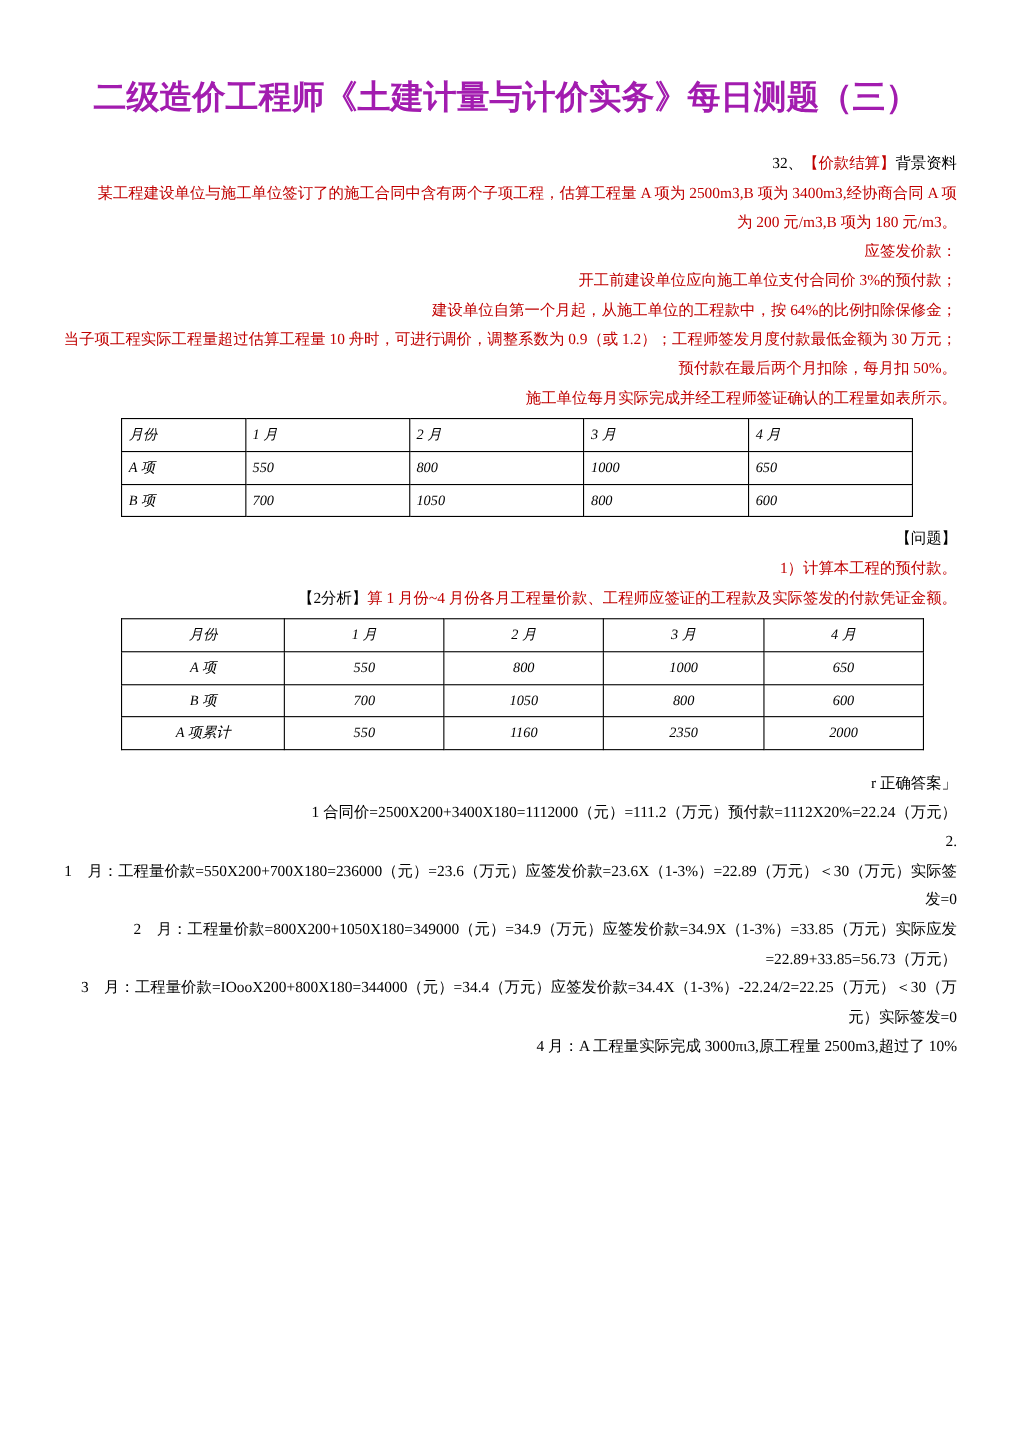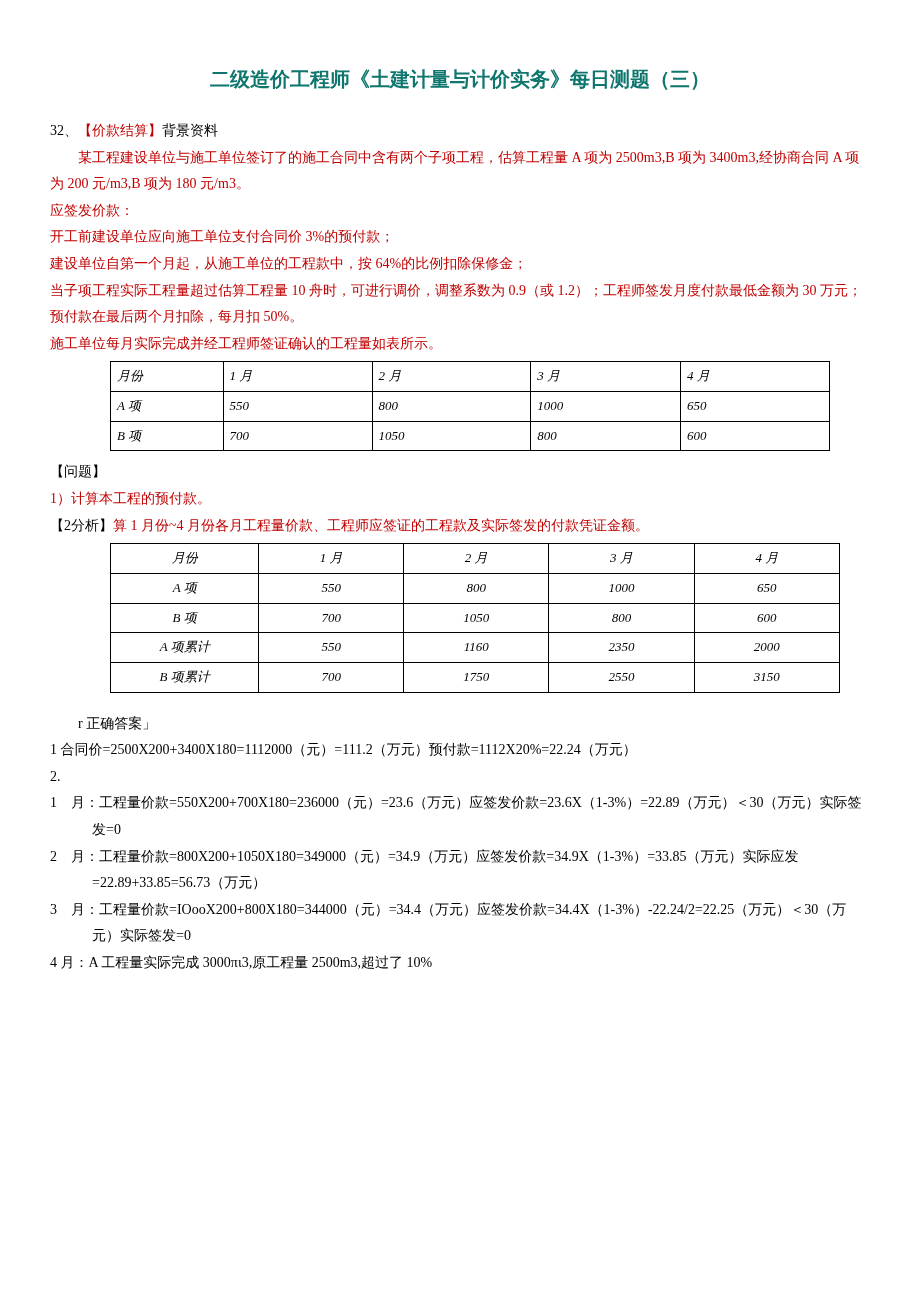--- a/index.html
+++ b/index.html
@@ -8,22 +8,22 @@
     color: #000;
     background: #fff;
     margin: 0;
     padding: 60px 50px;
     width: 920px;
     box-sizing: border-box;
     line-height: 1.9;
   }
   .title {
     text-align: center;
-    color: #0f766e;
-    font-size: 20px;
+    color: #a21caf;
+    font-size: 30px;
     font-weight: bold;
     margin-bottom: 20px;
   }
   .red { color: #c00000; }
   .black { color: #000; }
   .indent { text-indent: 2em; }
   table {
     border-collapse: collapse;
     margin: 4px 0 8px 0;
     font-style: italic;
@@ -50,21 +50,21 @@
     height: 20px;
   }
   table.t2 tr.tall td {
     height: 90px;
     text-align: left;
     vertical-align: middle;
     padding: 10px;
   }
   .hang { padding-left: 3em; text-indent: -3em; margin-left: 0; }
   .section-label { margin-top: 18px; }
-  p { margin: 0; }
+  p { margin: 0; text-align: right; }
 </style>
 </head>
 <body>
 
 <div class="title">二级造价工程师《土建计量与计价实务》每日测题（三）</div>
 
 <p class="black">
   <span>32、</span><span class="red">【价款结算】</span><span>背景资料</span>
 </p>
 
@@ -130,27 +130,20 @@
     <td>800</td>
     <td>600</td>
   </tr>
   <tr>
     <td>A 项累计</td>
     <td>550</td>
     <td>1160</td>
     <td>2350</td>
     <td>2000</td>
   </tr>
-  <tr>
-    <td>B 项累计</td>
-    <td>700</td>
-    <td>1750</td>
-    <td>2550</td>
-    <td>3150</td>
-  </tr>
 </tbody>
   </table>
 
 <p class="black indent section-label">r 正确答案」</p>
 <p class="black">1 合同价=2500X200+3400X180=1112000（元）=111.2（万元）预付款=1112X20%=22.24（万元）</p>
 <p class="black">2.</p>
 <p class="black hang">1　月：工程量价款=550X200+700X180=236000（元）=23.6（万元）应签发价款=23.6X（1-3%）=22.89（万元）＜30（万元）实际签发=0</p>
 <p class="black hang">2　月：工程量价款=800X200+1050X180=349000（元）=34.9（万元）应签发价款=34.9X（1-3%）=33.85（万元）实际应发=22.89+33.85=56.73（万元）</p>
 <p class="black hang">3　月：工程量价款=IOooX200+800X180=344000（元）=34.4（万元）应签发价款=34.4X（1-3%）-22.24/2=22.25（万元）＜30（万元）实际签发=0</p>
 <p class="black">4 月：A 工程量实际完成 3000πι3,原工程量 2500m3,超过了 10%</p>

